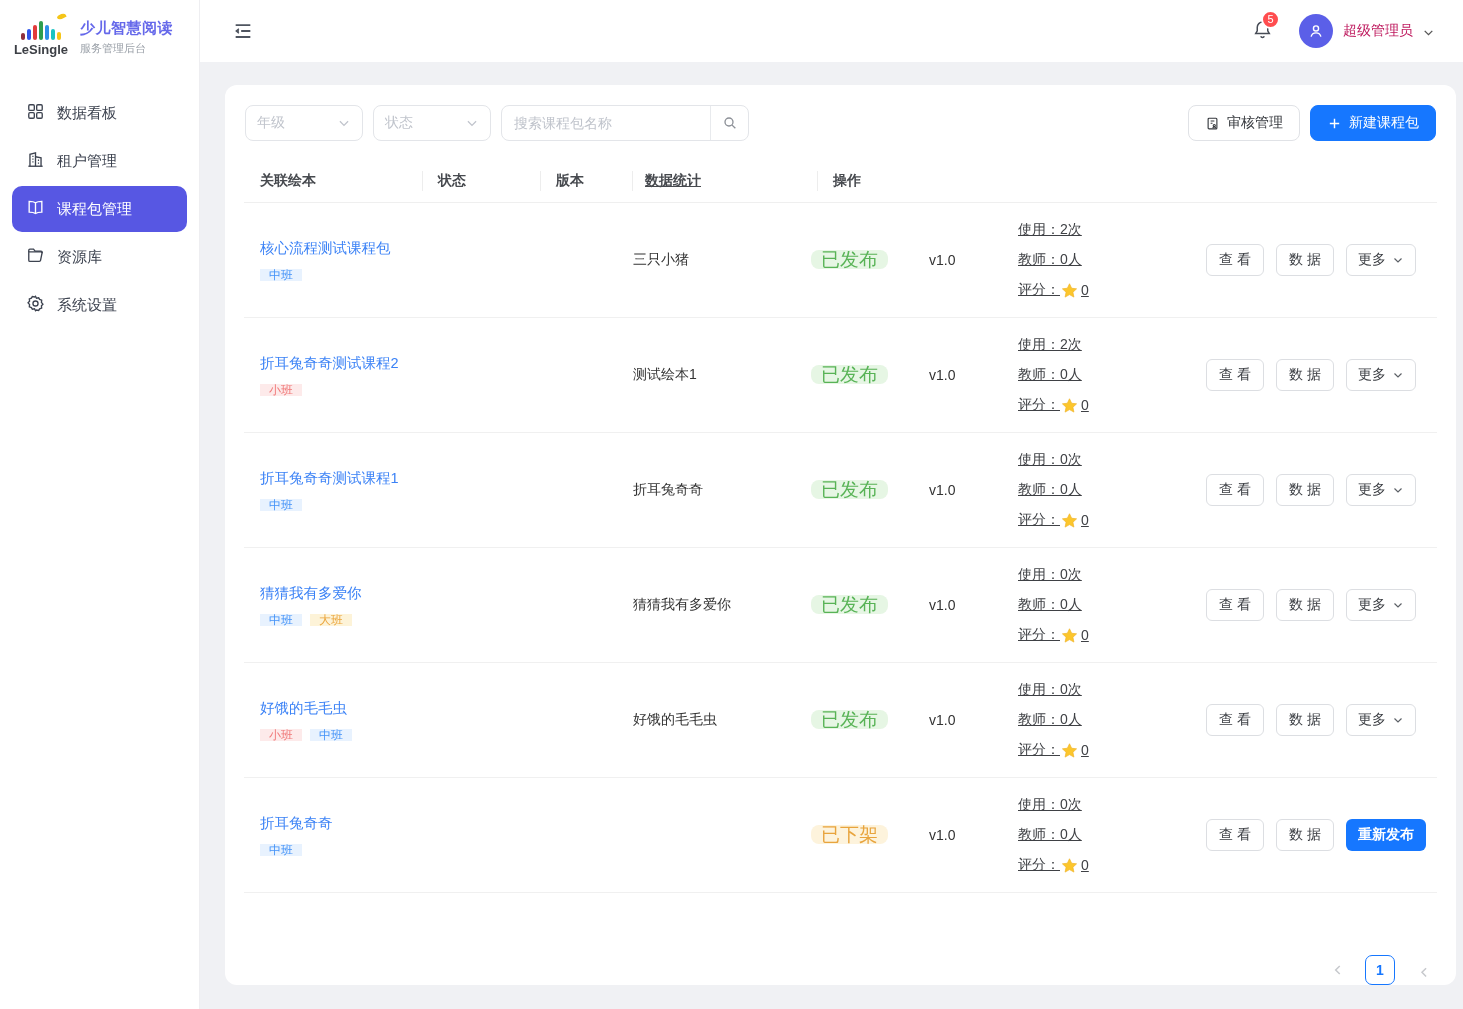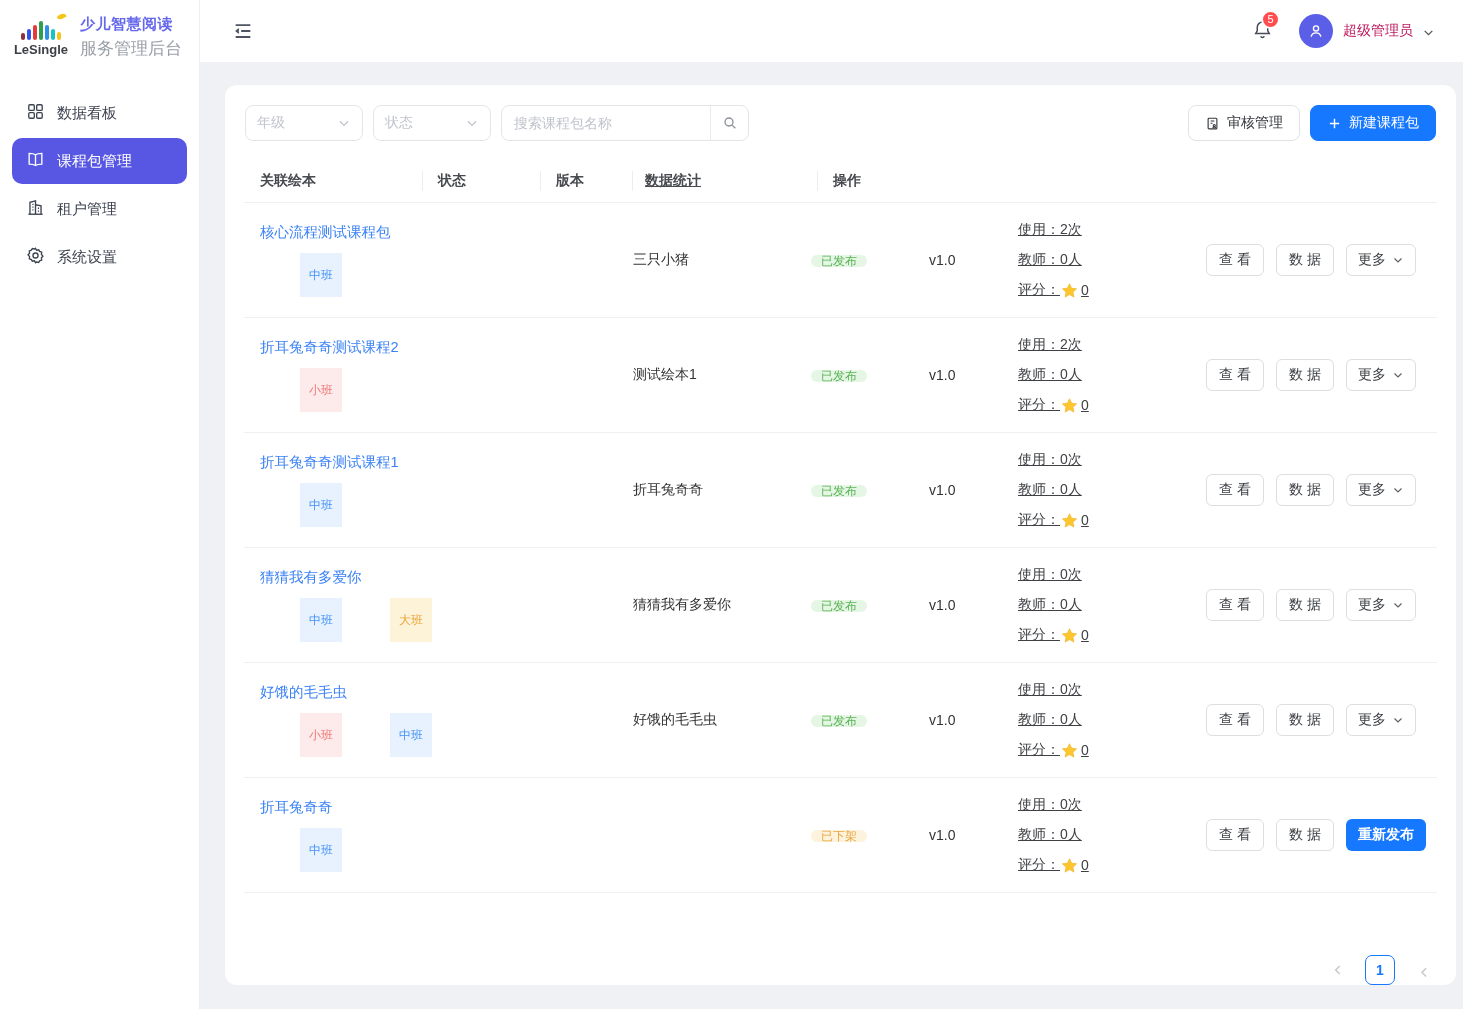--- a/index.html
+++ b/index.html
@@ -10,21 +10,21 @@
   
   .sidebar { width:200px; background:#fff; border-right:1px solid #eeeef1; flex-shrink:0;
     display:flex; flex-direction:column; }
   .logo-row { display:flex; align-items:center; gap:10px; padding:12px 10px 10px 12px; height:72px; }
   .logo-mark { width:58px; text-align:center; }
   .logo-bars { display:flex; align-items:flex-end; justify-content:center; gap:2px; height:22px; position:relative; }
   .logo-bars i { width:4px; border-radius:2px; display:block; }
   .logo-leaf { position:absolute; right:4px; top:-4px; width:9px; height:5px; background:#f5c518; border-radius:60% 100% 0 100%; transform:rotate(-30deg); }
   .logo-word { font-size:13px; font-weight:700; color:#3c3f45; margin-top:2px; }
   .brand-title { font-size:15px; font-weight:700; color:#6568ea; letter-spacing:.5px; }
-  .brand-sub { font-size:17px; color:#9aa0a8; margin-top:3px; }
+  .brand-sub { font-size:11px; color:#9aa0a8; margin-top:3px; }
   .menu { padding-top:16px; }
   .menu-item { display:flex; align-items:center; gap:12px; height:46px; margin:2px 12px; padding:0 14px;
     border-radius:10px; font-size:15px; color:#3d4350; cursor:pointer; }
   .menu-item svg { width:19px; height:19px; flex-shrink:0; }
   .menu-item.active { background:#5757e3; color:#fff; }
 
   
   .main { flex:1; display:flex; flex-direction:column; min-width:0; }
   .topbar { height:62px; background:#fff; display:flex; align-items:center; justify-content:space-between; padding:0 28px 0 32px; flex-shrink:0; }
   .collapse-btn { width:22px; height:22px; color:#4f5560; cursor:pointer; }
@@ -70,26 +70,26 @@
   .col-version { width:92px; padding-left:16px; }
   .col-stats { width:185px; padding-left:13px;text-decoration:underline; }
   .col-actions { flex:1; padding-left:16px; }
   .thead > div { position:relative; height:22px; display:flex; align-items:center; }
   .thead > div + div::before { content:""; position:absolute; left:0; top:1px; width:1px; height:20px; background:#ededed; }
 
   .trow { display:flex; align-items:center; height:115px; border-bottom:1px solid #f0f0f0; }
   .name-cell { display:flex; flex-direction:column; justify-content:center; gap:11px; }
   .pkg-link { font-size:14.5px; color:#3b82f6; cursor:pointer; width:fit-content; }
   .tags-row { display:flex; gap:8px; }
-  .tag { font-size:12px; line-height:1; padding:16px 9px; border-radius:0;margin-left:40px; }
+  .tag { font-size:12px; line-height:1; padding:0 9px; border-radius:0; }
   .tag-blue { background:#e8f2fe; color:#4493f8; }
   .tag-pink { background:#fdeaea; color:#f07878; }
   .tag-yellow { background:#fdf3d8; color:#eba53d; }
   .book-cell, .version-cell { font-size:14px; color:#333; }
-  .status-tag { display:inline-block; font-size:12px; line-height:1; padding:0 10px; border-radius:8px; }
+  .status-tag { display:inline-block; font-size:19px; line-height:1; padding:0 10px; border-radius:8px; }
   .status-green { background:#e6f6e4; color:#58b356; }
   .status-orange { background:#fdf3dc; color:#e8a43d; }
   .stats-cell { font-size:14px; color:#3f4145; }
   .stats-cell .sline { display:flex; align-items:center; height:30px; }
   .sline svg { width:17px; height:17px; margin:0 3px 0 1px; }
   .actions-cell { display:flex; align-items:center; gap:12px; }
   .abtn { display:flex; align-items:center; height:32px; padding:0 11px; border-radius:6px; border:1px solid #dcdee2;
     background:#fff; font-size:14px; color:#3a3d42; cursor:pointer; }
   .abtn.two { letter-spacing:4px; padding:0 8px 0 12px; }
   .abtn svg { width:12px; height:12px; margin-left:6px; color:#5c6066; }
@@ -130,35 +130,42 @@
     <nav class="menu">
       <div class="menu-item">
         <span><svg viewBox="0 0 24 24" fill="none" stroke="currentColor" stroke-width="1.7">
               <rect x="3.5" y="3.5" width="7" height="7" rx="1.5"></rect>
               <rect x="13.5" y="3.5" width="7" height="7" rx="1.5"></rect>
               <rect x="3.5" y="13.5" width="7" height="7" rx="1.5"></rect>
               <rect x="13.5" y="13.5" width="7" height="7" rx="1.5"></rect>
             </svg></span>
         <span>数据看板</span>
       </div>
-      <div class="menu-item active">
-        <span><svg viewBox="0 0 24 24" fill="none" stroke="currentColor" stroke-width="1.7">
-              <path d="M12 6c-1.7-1.3-4-1.8-8-1.8v13.6c4 0 6.3.5 8 1.8 1.7-1.3 4-1.8 8-1.8V4.2c-4 0-6.3.5-8 1.8z"></path>
-              <path d="M12 6v13.6"></path>
-            </svg></span>
-        <span>课程包管理</span>
-      </div>
       <div class="menu-item">
         <span><svg viewBox="0 0 24 24" fill="none" stroke="currentColor" stroke-width="1.7">
               <path d="M5 20.5V5.5l7-2v17"></path>
               <path d="M12 8.5l7 1.5v10.5"></path>
               <path d="M3 20.5h18"></path>
               <path d="M8 8h1.5M8 11.5h1.5M8 15h1.5M15 13h1.5M15 16.5h1.5"></path>
             </svg></span>
         <span>租户管理</span>
+      </div>
+      <div class="menu-item active">
+        <span><svg viewBox="0 0 24 24" fill="none" stroke="currentColor" stroke-width="1.7">
+              <path d="M12 6c-1.7-1.3-4-1.8-8-1.8v13.6c4 0 6.3.5 8 1.8 1.7-1.3 4-1.8 8-1.8V4.2c-4 0-6.3.5-8 1.8z"></path>
+              <path d="M12 6v13.6"></path>
+            </svg></span>
+        <span>课程包管理</span>
+      </div>
+      <div class="menu-item">
+        <span><svg viewBox="0 0 24 24" fill="none" stroke="currentColor" stroke-width="1.7">
+              <path d="M3.5 7.5v-2A1.5 1.5 0 0 1 5 4h4.5l2 2.5H19a1.5 1.5 0 0 1 1.5 1.5v1"></path>
+              <path d="M3.5 7.5h15.2a1.5 1.5 0 0 1 1.47 1.8l-1.8 9A1.5 1.5 0 0 1 16.9 19.5H5A1.5 1.5 0 0 1 3.5 18z"></path>
+            </svg></span>
+        <span>资源库</span>
       </div>
       <div class="menu-item">
         <span><svg viewBox="0 0 24 24" fill="none" stroke="currentColor" stroke-width="1.7">
               <circle cx="12" cy="12" r="3.2"></circle>
               <path d="M12 2.8l1.2 2.6 2.8-.6 1.2 2 2.6 1-.3 2.9 1.9 2.1-1.9 2.1.3 2.9-2.6 1-1.2 2-2.8-.6L12 21.2l-1.2-2.6-2.8.6-1.2-2-2.6-1 .3-2.9L2.6 11.2l1.9-2.1-.3-2.9 2.6-1 1.2-2 2.8.6z"></path>
             </svg></span>
         <span>系统设置</span>
       </div>
     </nav>
   </aside>

